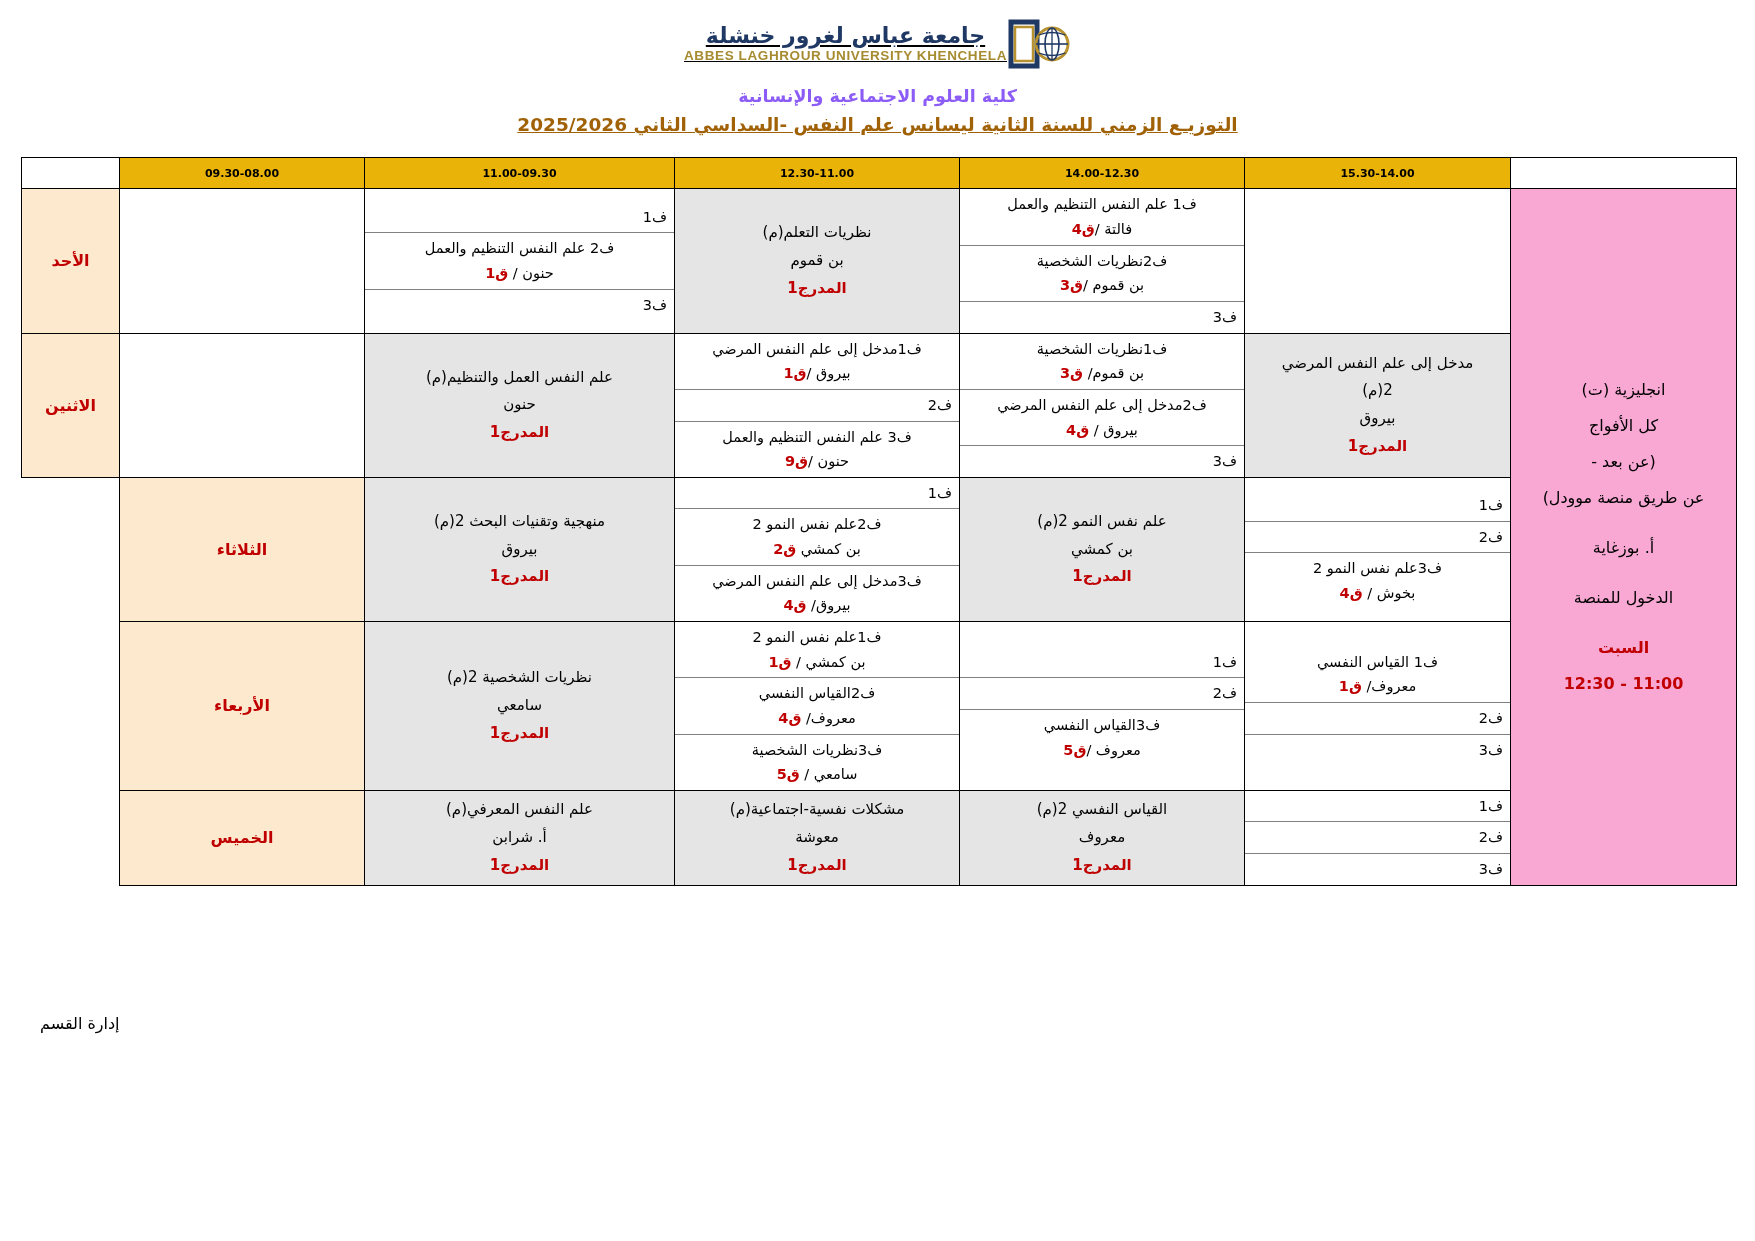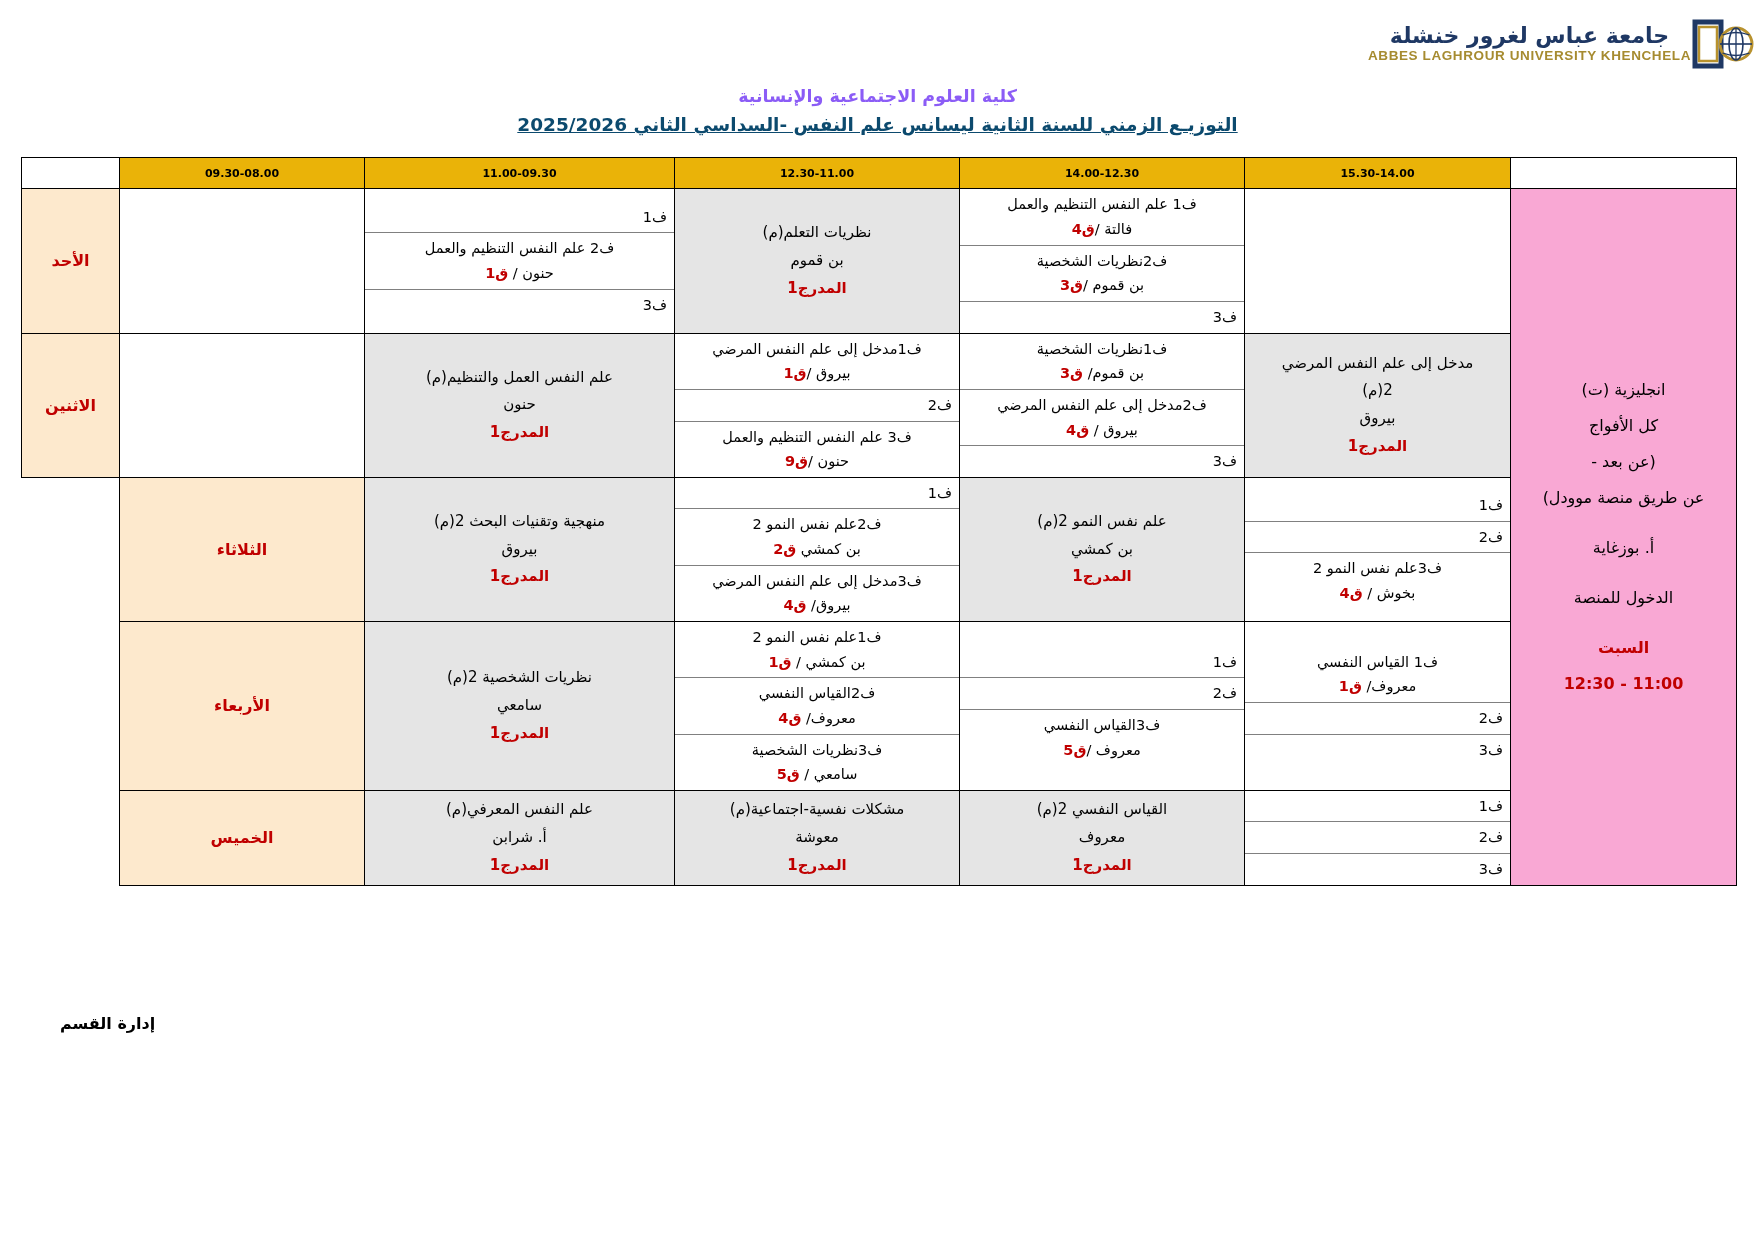--- a/index.html
+++ b/index.html
@@ -22,23 +22,24 @@
     box-sizing: border-box;
   }
 
   
   .header {
     padding-top: 18px;
     text-align: center;
   }
   .logo-row {
     display: flex;
-    justify-content: flex-end;
+    justify-content: center;
     align-items: center;
     direction: ltr;
+    text-decoration: underline;
   }
   .logo-text {
     text-align: center;
     line-height: 1.05;
   }
   .logo-ar {
     font-family: "DejaVu Sans", sans-serif;
     font-size: 22px;
     font-weight: 700;
     color: #1f3864;
@@ -71,21 +72,21 @@
   .dep-line {
     font-size: 17.5px;
     font-weight: 700;
     color: #000;
     line-height: 1.45;
     font-family: "DejaVu Sans", sans-serif;
   }
   .red-title {
     font-size: 18.5px;
     font-weight: 700;
-    color: #0c4a6e;
+    color: #a16207;
     margin-top: 5px;
     text-decoration: underline;
     font-family: "DejaVu Sans", sans-serif;
   }
 
   
   .tbl-wrap {
     margin: 22px 0 0 0;
     padding: 0 18px 0 22px;
   }
@@ -177,23 +178,23 @@
   .lec-title { display: block; }
   .lec-teacher { display: block; }
   .lec-room { display: block; color: #c00000; font-weight: 700; }
 
   .sb-line { display: block; }
   .sb-gap { display: block; height: 14px; }
 
   .footer {
     margin-top: 128px;
     padding-right: 0;
-    padding-left: 60px;
+    padding-left: 40px;
     font-size: 16px;
-    font-weight: 700;
+    font-weight: 400;
     text-align: left;
     direction: rtl;
     font-family: "DejaVu Sans", sans-serif;
   }
   .footer-inner { display: inline-block; }
 </style>
 </head>
 <body>
 
 <div class="page">

